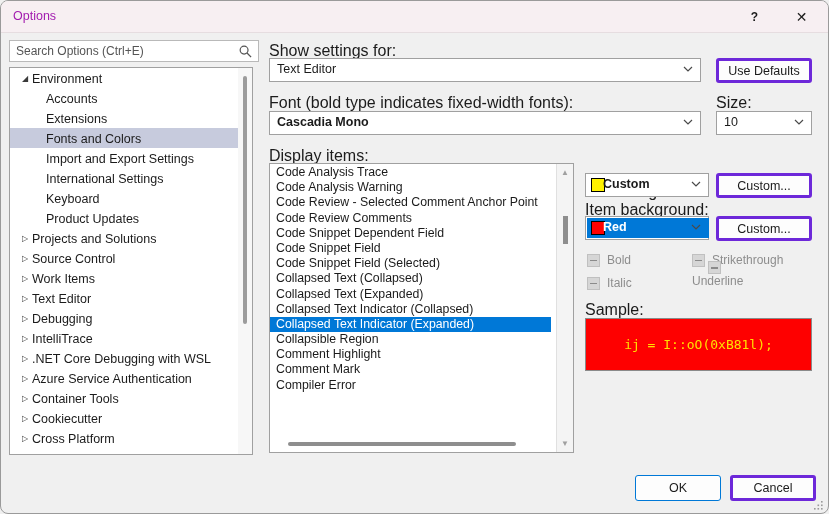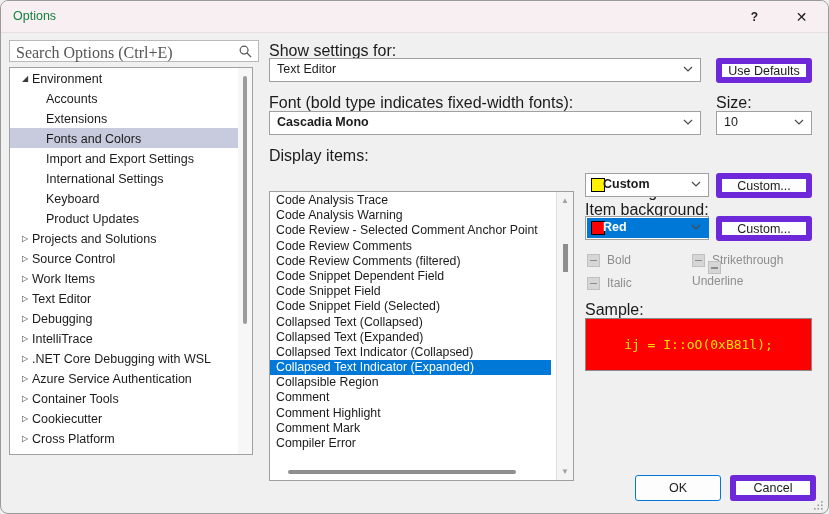--- a/index.html
+++ b/index.html
@@ -32,21 +32,21 @@
     left: 0; top: 0;
     width: 829px; height: 32px;
     background: #f7eff2;
     border-bottom: 1px solid #e6dde0;
     box-sizing: border-box;
   }
   #title-text {
     position: absolute;
     left: 12px; top: 8px;
     font-size: 12.5px;
-    color: #15803d;
+    color: #a21caf;
   }
   .tb-btn {
     position: absolute;
     top: 0;
     width: 45px; height: 31px;
     display: flex;
     align-items: center;
     justify-content: center;
     font-size: 13px;
     color: #1b1b1b;
@@ -64,22 +64,22 @@
     border: 1px solid #b9b9b9;
     box-sizing: border-box;
   }
   #search-input {
     position: absolute;
     left: 6px; top: 3px;
     width: 215px;
     border: none;
     outline: none;
     background: transparent;
-    font-family: Liberation Serif, serif;
-    font-size: 16px;
+    font-family: Liberation Sans, sans-serif;
+    font-size: 12px;
     color: #ec4899;
     padding: 0;
   }
   #search-input::placeholder { color: #555555; opacity: 1; }
   #search-icon {
     position: absolute;
     right: 5px; top: 3px;
     width: 15px; height: 15px;
   }
 
@@ -152,42 +152,41 @@
   .combo-text.bold { font-weight: bold; }
   .chev {
     position: absolute;
     right: 7px; top: 7px;
     width: 10px; height: 7px;
   }
   .btn {
     position: absolute;
     height: 25px;
     background: #fdfdfd;
-    border: 6px solid #6d28d9;
+    border: 3px solid #6d28d9;
     border-radius: 3px;
     box-sizing: border-box;
     display: flex;
     align-items: center;
     justify-content: center;
     font-size: 12.5px;
     color: #1b1b1b;
     cursor: default;
   }
 
   
   #display-label { left: 268px; top: 146px; }
   #list-box {
     position: absolute;
     left: 268px; top: 162px;
     width: 305px; height: 290px;
     background: #ffffff;
     border: 1px solid #a0a0a0;
     box-sizing: border-box;
     overflow: hidden;
-    margin-top: 28px;
   }
   #list-inner {
     position: absolute;
     left: 0; top: 0;
     width: 281px;
     padding-top: 1px;
   }
   .list-item {
     height: 15.2px;
     line-height: 15.2px;
@@ -398,30 +397,28 @@
     </svg>
   </div>
 
   <div class="lbl" id="display-label">Display items:</div>
   <div id="list-box">
     <div id="list-inner">
         <div class="list-item">Code Analysis Trace</div>
         <div class="list-item">Code Analysis Warning</div>
         <div class="list-item">Code Review - Selected Comment Anchor Point</div>
         <div class="list-item">Code Review Comments</div>
-        <div class="list-item">Code Review Comments (filtered)</div>
         <div class="list-item">Code Snippet Dependent Field</div>
         <div class="list-item">Code Snippet Field</div>
         <div class="list-item">Code Snippet Field (Selected)</div>
         <div class="list-item">Collapsed Text (Collapsed)</div>
         <div class="list-item">Collapsed Text (Expanded)</div>
         <div class="list-item">Collapsed Text Indicator (Collapsed)</div>
         <div class="list-item sel">Collapsed Text Indicator (Expanded)</div>
         <div class="list-item">Collapsible Region</div>
-        <div class="list-item">Comment</div>
         <div class="list-item">Comment Highlight</div>
         <div class="list-item">Comment Mark</div>
         <div class="list-item">Compiler Error</div>
       </div>
     <div id="list-hscroll-track">
       <div id="list-hthumb"></div>
     </div>
     <div id="list-vscroll">
       <div class="sb-arrow" style="top:0;">▲</div>
       <div id="list-vthumb"></div>

